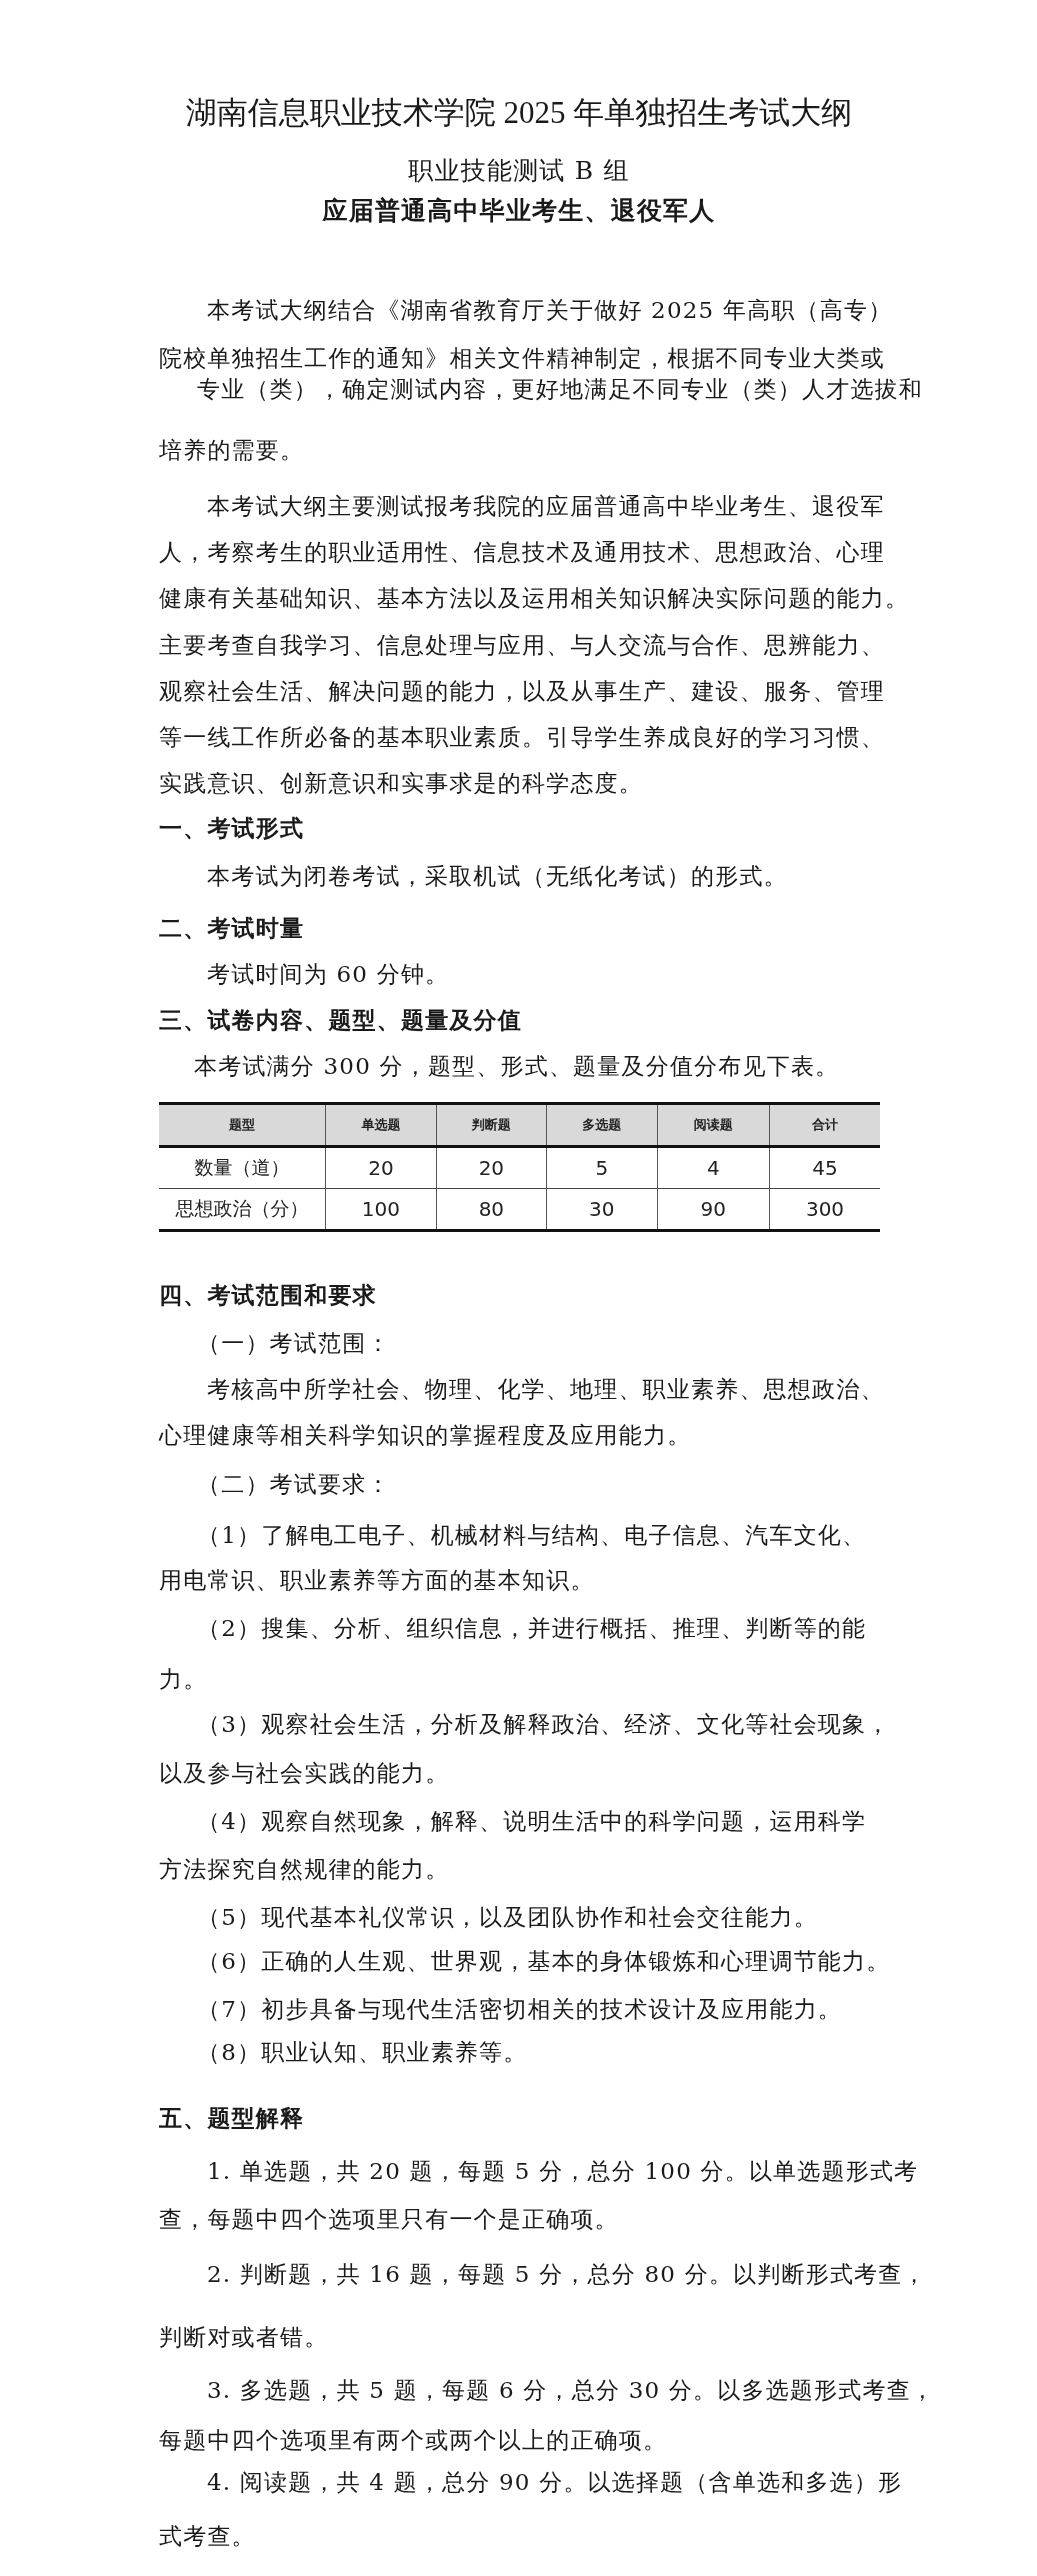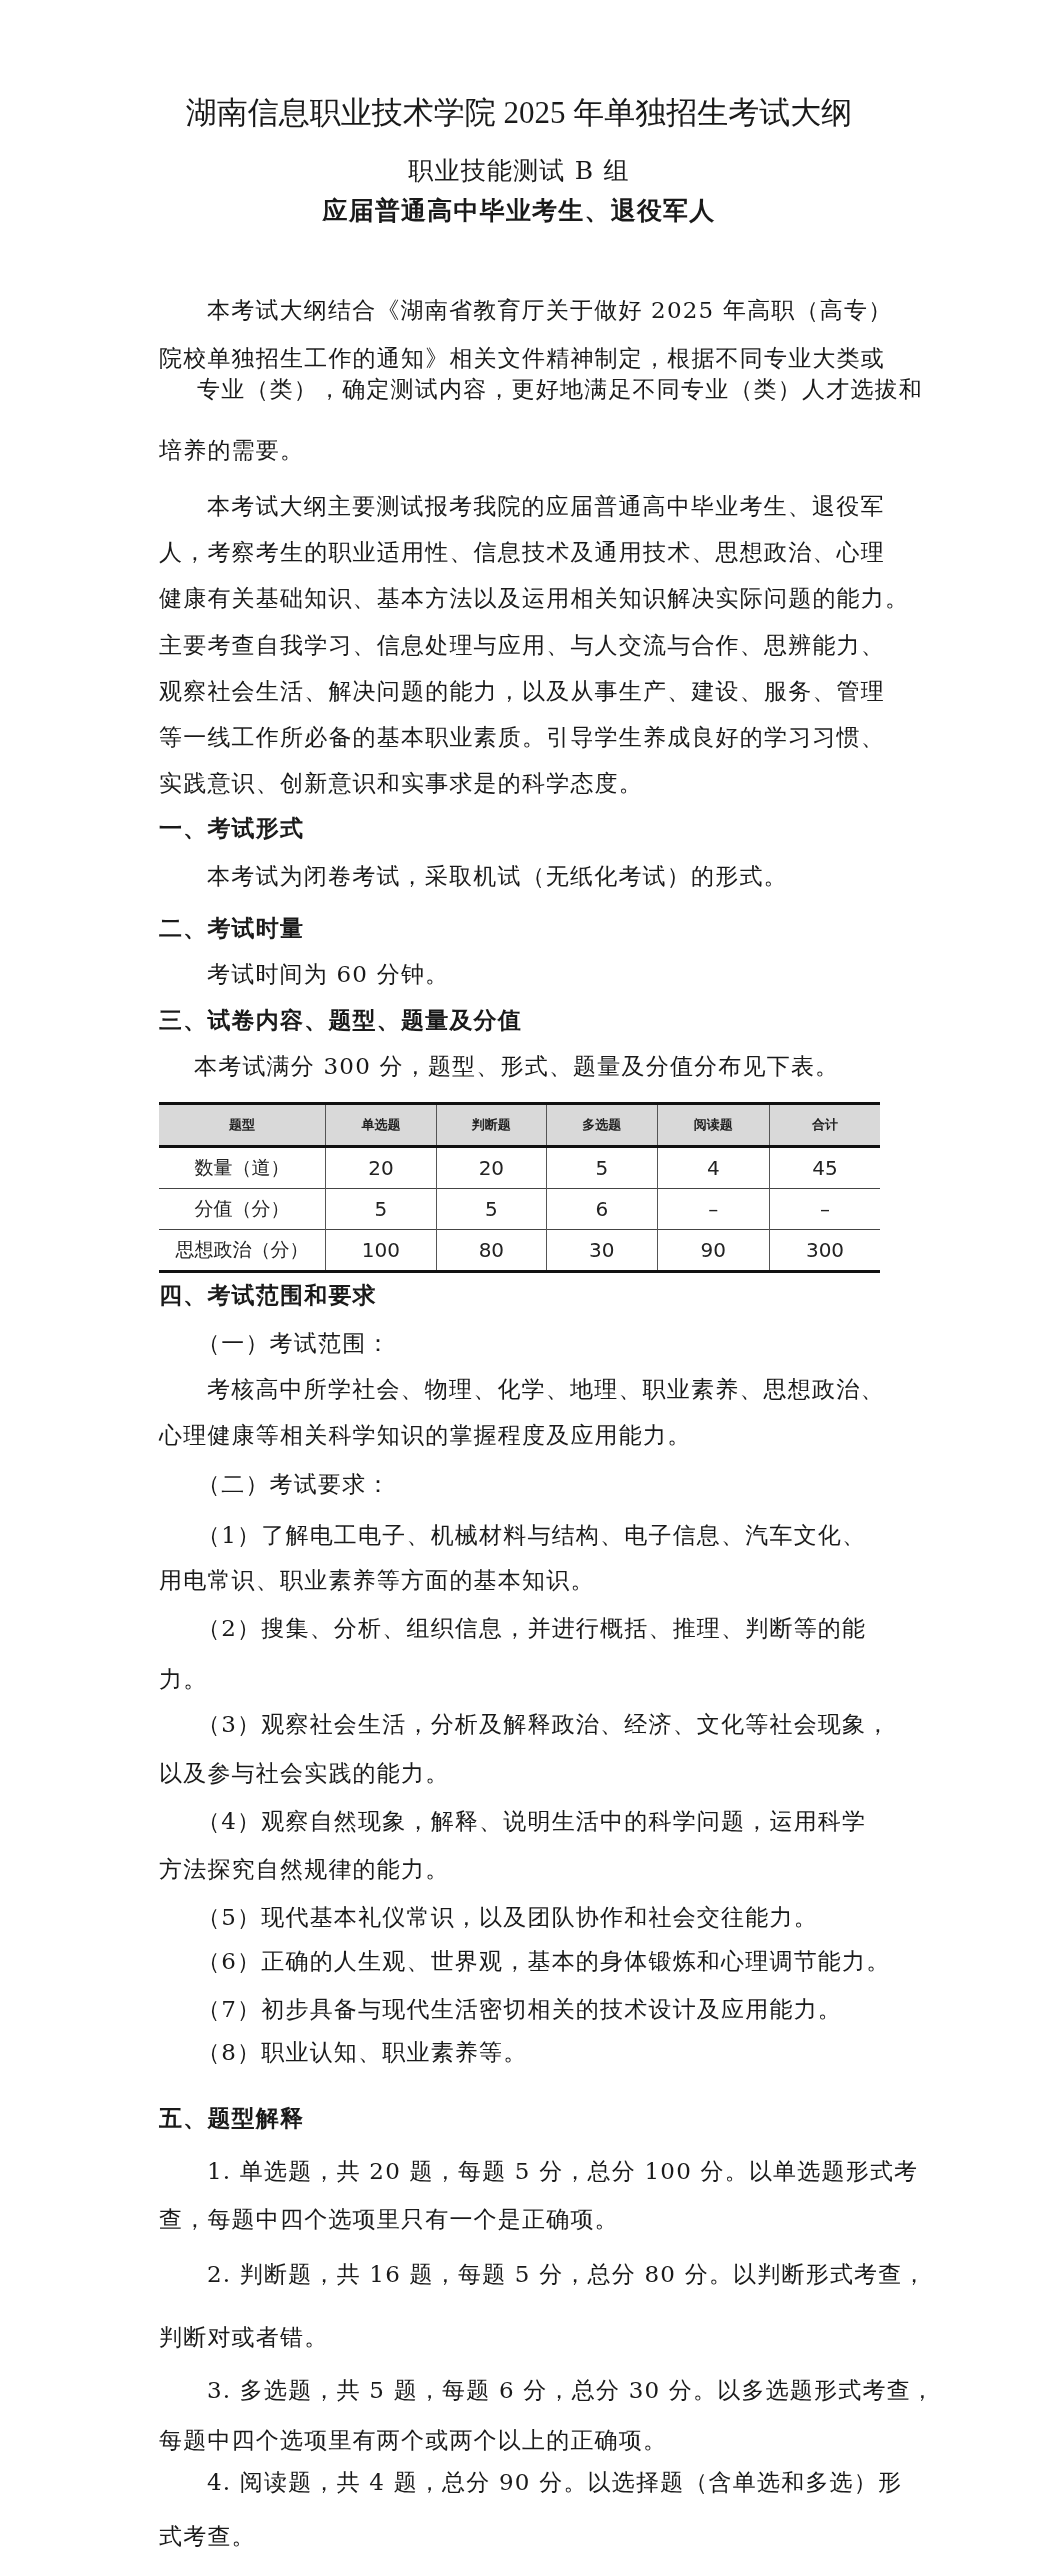--- a/index.html
+++ b/index.html
@@ -74,28 +74,20 @@
   <tbody>
     <tr>
       <td class="rowlabel">数量（道）</td>
       <td>20</td>
       <td>20</td>
       <td>5</td>
       <td>4</td>
       <td>45</td>
     </tr>
     <tr>
-      <td class="rowlabel">分值（分）</td>
-      <td>5</td>
-      <td>5</td>
-      <td>6</td>
-      <td>–</td>
-      <td>–</td>
-    </tr>
-    <tr>
       <td class="rowlabel">思想政治（分）</td>
       <td>100</td>
       <td>80</td>
       <td>30</td>
       <td>90</td>
       <td>300</td>
     </tr>
   </tbody>
 </table>
 

